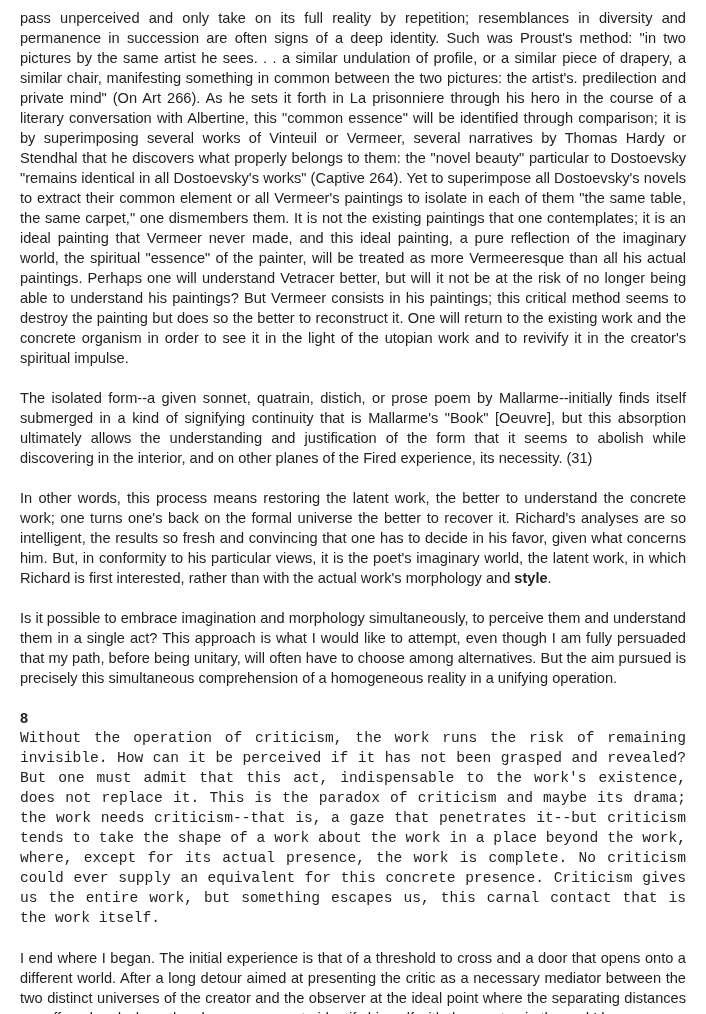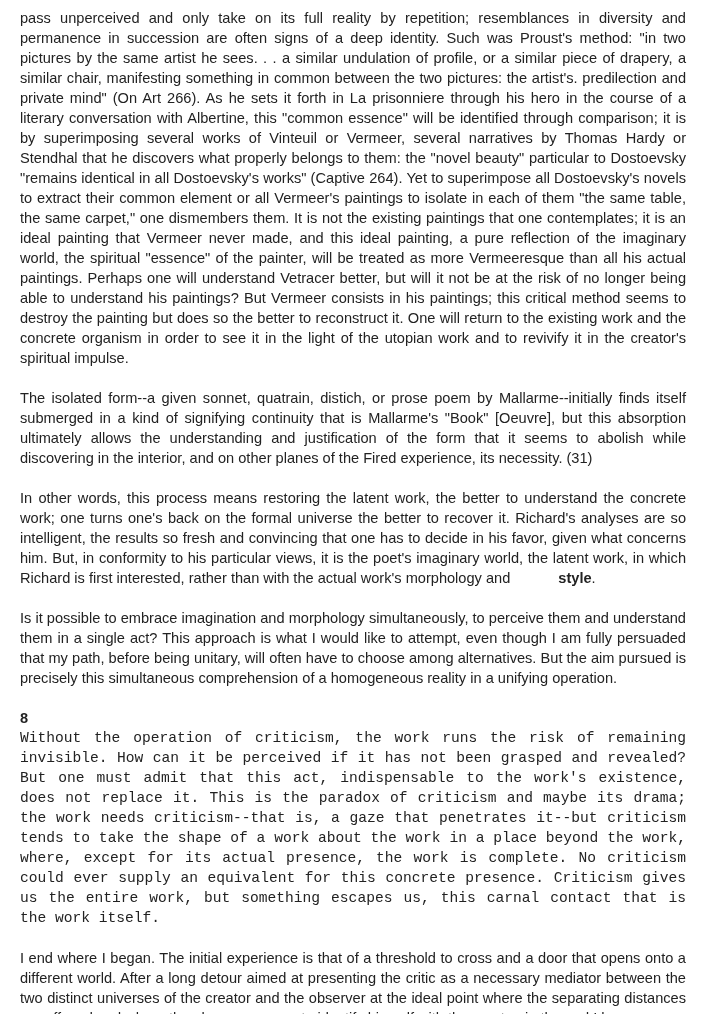--- a/index.html
+++ b/index.html
@@ -21,21 +21,21 @@
   p {
     margin: 0 0 20px 0;
     text-align: justify;
     text-align-last: left;
   }
   .heading-num {
     font-weight: bold;
     margin: 0;
   }
   .after-heading { margin-top: 0; font-family: Liberation Mono, monospace; }
-  b { font-weight: bold; margin-left: 44px; }
+  b { font-weight: bold; }
 </style>
 </head>
 <body>
 
 <div class="page">
   <p>pass unperceived and only take on its full reality by repetition; resemblances in diversity and permanence in succession are often signs of a deep identity. Such was Proust's method: "in two pictures by the same artist he sees. . . a similar undulation of profile, or a similar piece of drapery, a similar chair, manifesting something in common between the two pictures: the artist's. predilection and private mind" (On Art 266). As he sets it forth in La prisonniere through his hero in the course of a literary conversation with Albertine, this "common essence" will be identified through comparison; it is by superimposing several works of Vinteuil or Vermeer, several narratives by Thomas Hardy or Stendhal that he discovers what properly belongs to them: the "novel beauty" particular to Dostoevsky "remains identical in all Dostoevsky's works" (Captive 264). Yet to superimpose all Dostoevsky's novels to extract their common element or all Vermeer's paintings to isolate in each of them "the same table, the same carpet," one dismembers them. It is not the existing paintings that one contemplates; it is an ideal painting that Vermeer never made, and this ideal painting, a pure reflection of the imaginary world, the spiritual "essence" of the painter, will be treated as more Vermeeresque than all his actual paintings. Perhaps one will understand Vetracer better, but will it not be at the risk of no longer being able to understand his paintings? But Vermeer consists in his paintings; this critical method seems to destroy the painting but does so the better to reconstruct it. One will return to the existing work and the concrete organism in order to see it in the light of the utopian work and to revivify it in the creator's spiritual impulse.</p>
   <p>The isolated form--a given sonnet, quatrain, distich, or prose poem by Mallarme--initially finds itself submerged in a kind of signifying continuity that is Mallarme's "Book" [Oeuvre], but this absorption ultimately allows the understanding and justification of the form that it seems to abolish while discovering in the interior, and on other planes of the Fired experience, its necessity. (31)</p>
   <p><span>In other words, this process means restoring the latent work, the better to understand the concrete work; one turns one's back on the formal universe the better to recover it. Richard's analyses are so intelligent, the results so fresh and convincing that one has to decide in his favor, given what concerns him. But, in conformity to his particular views, it is the poet's imaginary world, the latent work, in which Richard is first interested, rather than with the actual work's morphology and </span><b>style</b><span>.</span></p>
   <p>Is it possible to embrace imagination and morphology simultaneously, to perceive them and understand them in a single act? This approach is what I would like to attempt, even though I am fully persuaded that my path, before being unitary, will often have to choose among alternatives. But the aim pursued is precisely this simultaneous comprehension of a homogeneous reality in a unifying operation.</p>
   <p class="heading-num">8</p>

